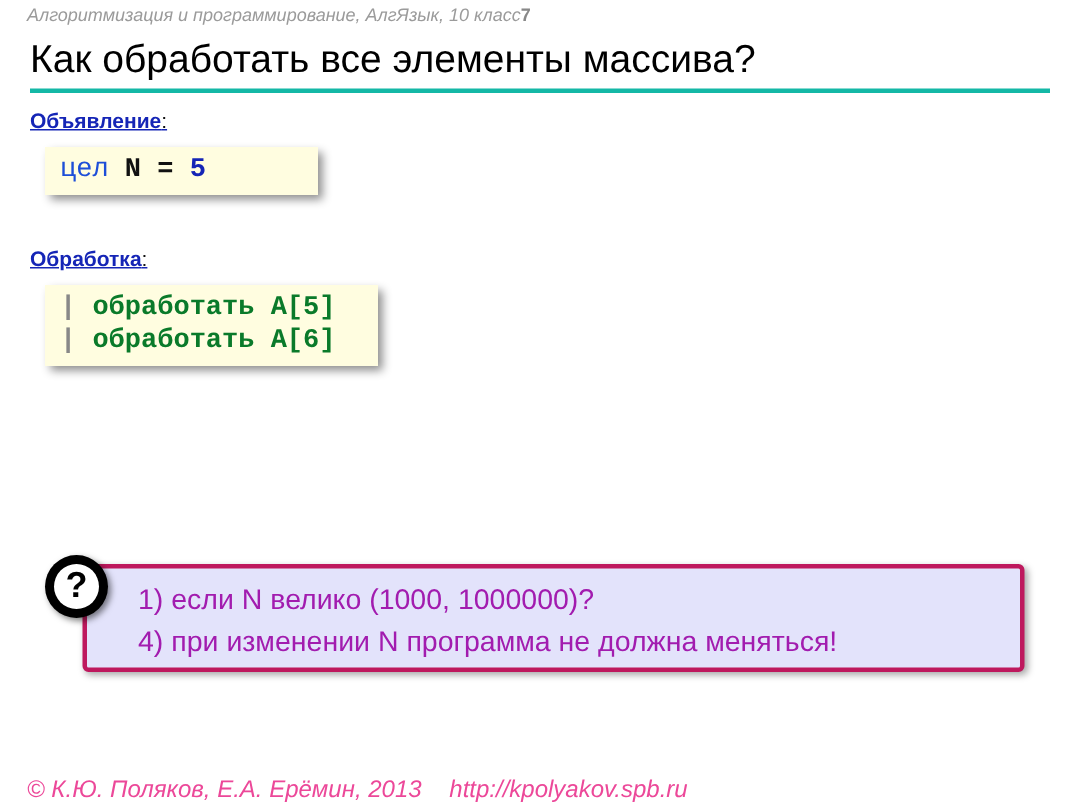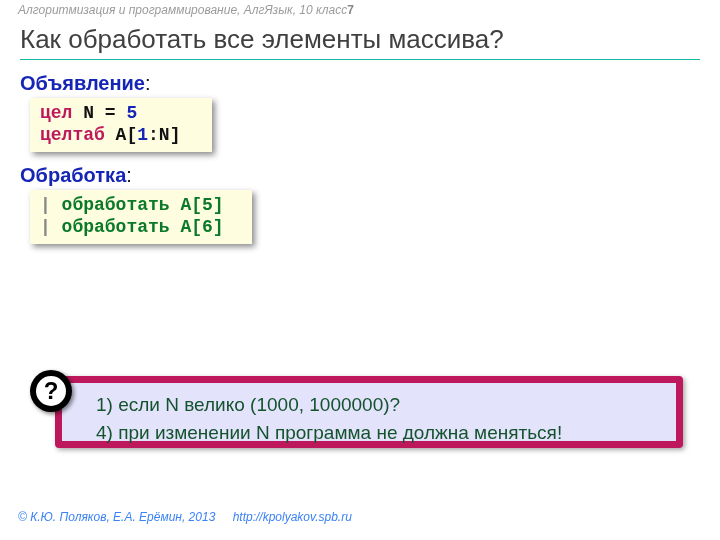--- a/index.html
+++ b/index.html
@@ -30,69 +30,70 @@
     font-style: normal;
     font-weight: bold;
     color: #888;
   }
   .title {
     position: absolute;
     top: 24px;
     left: 20px;
     right: 20px;
     font-size: 26px;
-    color: #404040;
+    color: #000000;
     padding-bottom: 4px;
-    border-bottom: 1px solid #14b8a6;
+    border-bottom: 3px solid #14b8a6;
   }
   .section-label {
     position: absolute;
     left: 20px;
-    font-size: 20px;
+    font-size: 14px;
     color: #1525b6;
     font-weight: bold;
+    text-decoration: underline;
   }
   .section-label .colon { color: #111; font-weight: normal; }
   .label1 { top: 72px; }
   .label2 { top: 164px; }
 
   .codebox {
     position: absolute;
     left: 30px;
     background: #fffde0;
     box-shadow: 3px 3px 6px rgba(0,0,0,0.45);
     padding: 4px 10px 6px 10px;
     font-family: "Courier New", monospace;
     font-size: 18px;
     font-weight: bold;
     line-height: 22px;
     box-sizing: border-box;
   }
   .codebox1 { top: 98px;  width: 182px; }
   .codebox2 { top: 190px; width: 222px; }
 
-  .c-kw   { color: #be185d; font-weight: bold; }
+  .c-kw   { color: #1d4ed8; font-weight: normal; }
   .c-num  { color: #1525b6; font-weight: bold; }
   .c-var  { color: #111; }
   .c-grn  { color: #0a7a2a; }
   .c-bar  { color: #888; }
 
   .question-box {
     position: absolute;
     left: 55px;
     top: 376px;
     width: 628px;
     height: 72px;
     background: #e3e3fb;
-    border: 7px solid #be185d;
+    border: 3px solid #be185d;
     border-radius: 4px;
     box-sizing: border-box;
     padding: 8px 16px 8px 34px;
     font-size: 19px;
-    color: #14532d;
+    color: #a21caf;
     line-height: 28px;
     box-shadow: 2px 2px 5px rgba(0,0,0,0.35);
   }
   .q-badge {
     position: absolute;
     left: 30px;
     top: 370px;
     width: 42px;
     height: 42px;
     border-radius: 50%;
@@ -110,24 +111,24 @@
     color: #000;
     font-size: 24px;
     font-weight: bold;
     display: flex;
     align-items: center;
     justify-content: center;
   }
 
   .footer {
     position: absolute;
-    bottom: 16px;
+    bottom: 4px;
     left: 18px;
-    font-size: 12px;
-    color: #3b82f6;
+    font-size: 16px;
+    color: #ec4899;
     font-style: italic;
   }
   .footer .url { margin-left: 14px; font-style: italic; }
 </style>
 </head>
 <body>
 
 <div class="header-strip">
   <span>Алгоритмизация и программирование, АлгЯзык, 10 класс</span>
   <span class="page-num">7</span>
@@ -135,23 +136,20 @@
 
 <div class="title">Как обработать все элементы массива?</div>
 
 <div class="section-label label1">
   <span>Объявление</span><span class="colon">:</span>
 </div>
 
 <div class="codebox codebox1">
   <div>
     <span class="c-kw">цел</span><span class="c-var"> N</span><span class="c-var"> = </span><span class="c-num">5</span>
-  </div>
-  <div>
-    <span class="c-kw">целтаб</span><span class="c-var"> A[</span><span class="c-num">1</span><span class="c-var">:N]</span>
   </div>
 </div>
 
 <div class="section-label label2">
   <span>Обработка</span><span class="colon">:</span>
 </div>
 
 <div class="codebox codebox2">
   <div><span class="c-bar">|</span><span class="c-grn"> обработать </span><span class="c-grn">A[5]</span></div>
   <div><span class="c-bar">|</span><span class="c-grn"> обработать </span><span class="c-grn">A[6]</span></div>

